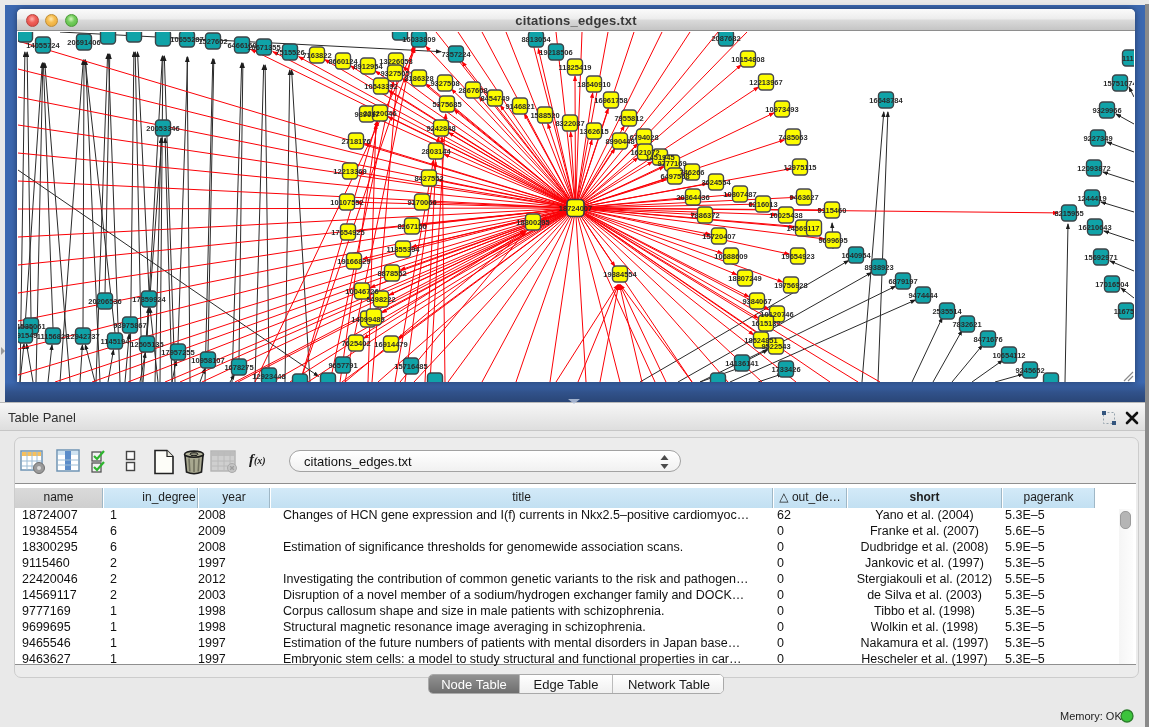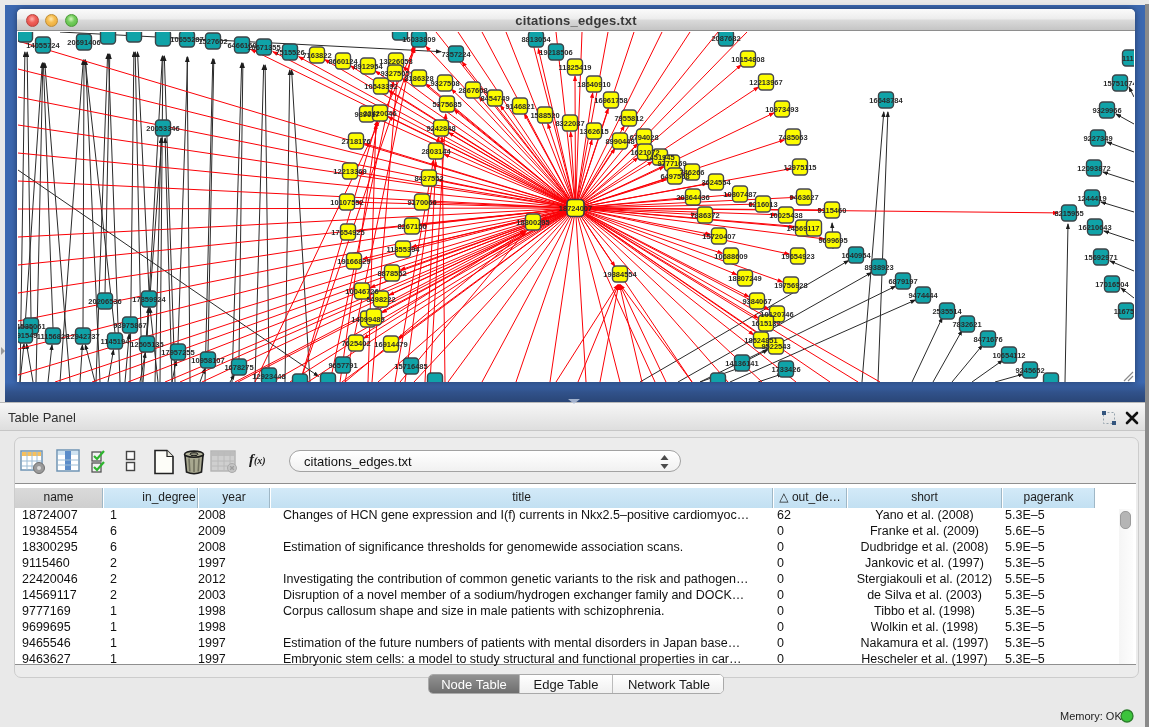--- a/index.html
+++ b/index.html
@@ -567,37 +567,37 @@
       </svg>
 </div>
 <div class="abs" style="left:0;top:431px;width:1145px;height:296px;background:#e9e9e9"></div>
 <div id="container" class="abs">
   <div id="tablewrap">
     <div class="hcell" style="left:0px;width:88px;background:linear-gradient(180deg,#dadada,#cfcfcf);">name</div>
     <div class="hcell" style="left:89px;width:94px;padding-left:37px;">in_degree</div>
     <div class="hcell" style="left:184px;width:71px;">year</div>
     <div class="hcell" style="left:256px;width:502px;">title</div>
     <div class="hcell" style="left:759px;width:73px;">△ out_de…</div>
-    <div class="hcell" style="left:833px;width:154px;">short</div>
+    <div class="hcell" style="left:833px;width:154px;font-weight:bold;">short</div>
     <div class="hcell" style="left:988px;width:92px;border-right:1px solid #9fb7c6;">pagerank</div>
     <div class="trow" style="top:24px">
           <span style="left:7px">18724007</span>
           <span style="left:95px">1</span>
           <span style="left:183px">2008</span>
           <span style="left:268px">Changes of HCN gene expression and I(f) currents in Nkx2.5–positive cardiomyoc…</span>
           <span style="left:762px">62</span>
-          <span class="ctr" style="left:832px;width:155px">Yano et al. (2008)</span>
+          <span class="ctr" style="left:832px;width:155px">Yano et al. (2004)</span>
           <span style="left:990px">5.3E–5</span>
         </div>
         <div class="trow" style="top:40px">
           <span style="left:7px">19384554</span>
           <span style="left:95px">6</span>
           <span style="left:183px">2009</span>
           <span style="left:762px">0</span>
-          <span class="ctr" style="left:832px;width:155px">Franke et al. (2009)</span>
+          <span class="ctr" style="left:832px;width:155px">Franke et al. (2007)</span>
           <span style="left:990px">5.6E–5</span>
         </div>
         <div class="trow" style="top:56px">
           <span style="left:7px">18300295</span>
           <span style="left:95px">6</span>
           <span style="left:183px">2008</span>
           <span style="left:268px">Estimation of significance thresholds for genomewide association scans.</span>
           <span style="left:762px">0</span>
           <span class="ctr" style="left:832px;width:155px">Dudbridge et al. (2008)</span>
           <span style="left:990px">5.9E–5</span>
@@ -634,20 +634,21 @@
           <span style="left:183px">1998</span>
           <span style="left:268px">Corpus callosum shape and size in male patients with schizophrenia.</span>
           <span style="left:762px">0</span>
           <span class="ctr" style="left:832px;width:155px">Tibbo et al. (1998)</span>
           <span style="left:990px">5.3E–5</span>
         </div>
         <div class="trow" style="top:136px">
           <span style="left:7px">9699695</span>
           <span style="left:95px">1</span>
           <span style="left:183px">1998</span>
+          <span style="left:268px">Structural magnetic resonance image averaging in schizophrenia.</span>
           <span style="left:762px">0</span>
           <span class="ctr" style="left:832px;width:155px">Wolkin et al. (1998)</span>
           <span style="left:990px">5.3E–5</span>
         </div>
         <div class="trow" style="top:152px">
           <span style="left:7px">9465546</span>
           <span style="left:95px">1</span>
           <span style="left:183px">1997</span>
           <span style="left:268px">Estimation of the future numbers of patients with mental disorders in Japan base…</span>
           <span style="left:762px">0</span>

